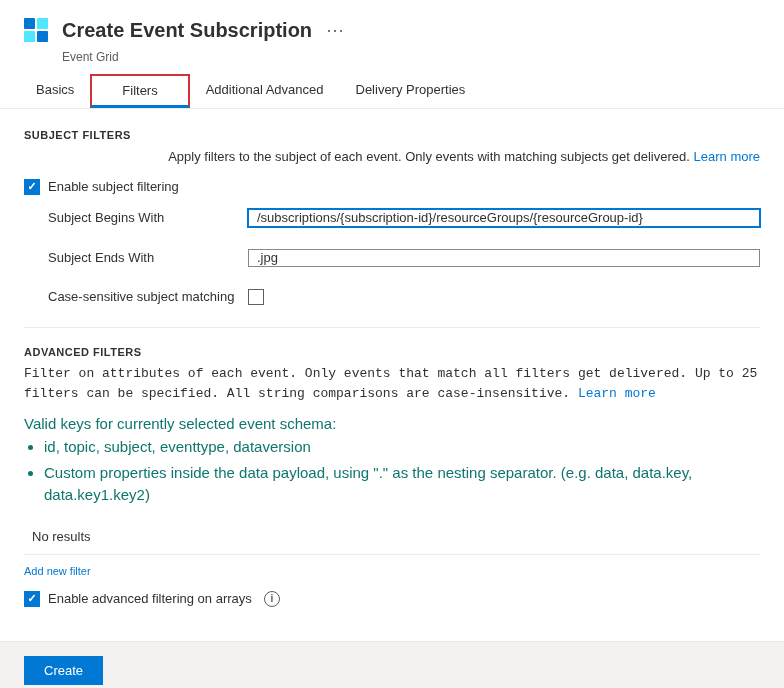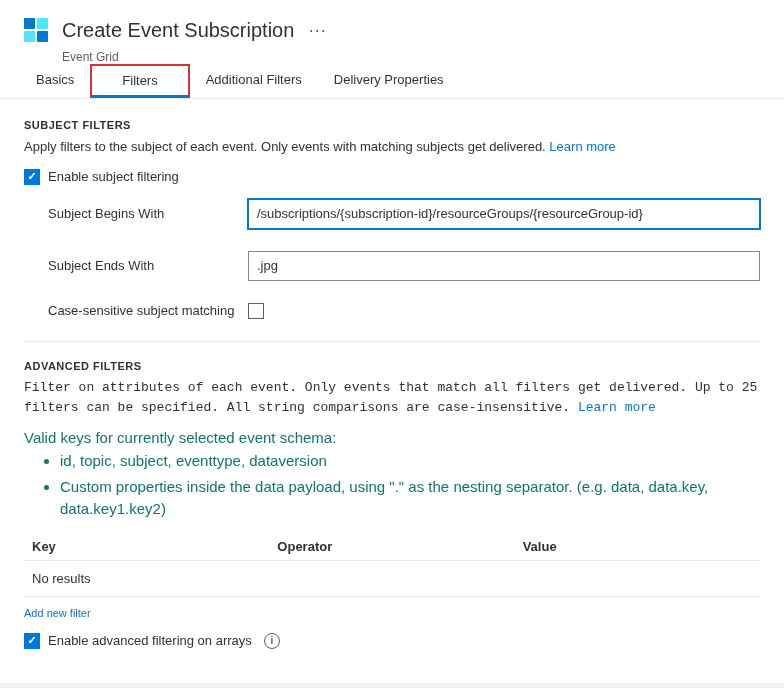--- a/index.html
+++ b/index.html
@@ -33,34 +33,34 @@
       display: flex;
       align-items: center;
       justify-content: center;
     }
     .header-icon svg {
       width: 28px;
       height: 28px;
     }
     .header-title {
       font-size: 20px;
-      font-weight: 400;
+      font-weight: 700;
       color: #323130;
     }
     .header-more {
       color: #605e5c;
       font-size: 18px;
       cursor: pointer;
       margin-left: 4px;
     }
     .header-subtitle {
       font-size: 12px;
       color: #605e5c;
       margin-left: 42px;
-      margin-bottom: 0;
+      margin-bottom: 10px;
     }
     .tabs {
       display: flex;
       gap: 0;
       margin-left: 0;
     }
     .tab {
       padding: 8px 16px;
       font-size: 13px;
       color: #323130;
@@ -87,20 +87,21 @@
       letter-spacing: 0.5px;
       color: #323130;
       margin-bottom: 6px;
       text-transform: uppercase;
     }
     .section-desc {
       font-size: 13px;
       color: #323130;
       margin-bottom: 12px;
       line-height: 1.5;
+      text-align: right;
     }
     .section-desc a {
       color: #0078d4;
       text-decoration: none;
     }
     .checkbox-row {
       display: flex;
       align-items: center;
       gap: 8px;
       margin-bottom: 14px;
@@ -135,21 +136,21 @@
       margin-left: 24px;
     }
     .form-label {
       width: 200px;
       font-size: 13px;
       color: #323130;
       flex-shrink: 0;
     }
     .form-input {
       flex: 1;
-      height: 30px;
+      height: 18px;
       border: 1px solid #8a8886;
       padding: 0 8px;
       font-size: 13px;
       color: #323130;
       outline: none;
     }
     .form-input.focused {
       border: 1px solid #0078d4;
       box-shadow: 0 0 0 1px #0078d4;
     }
@@ -174,21 +175,20 @@
       margin-bottom: 12px;
       color: #0f766e;
     }
     .valid-keys ul {
       margin-left: 20px;
       margin-top: 4px;
     }
     .valid-keys li {
       margin-bottom: 3px;
       line-height: 1.5;
-      margin-left: 16px;
     }
     .table-header {
       display: grid;
       grid-template-columns: 1fr 1fr 1fr;
       border-bottom: 1px solid #edebe9;
       padding: 6px 0;
       font-weight: 600;
       font-size: 13px;
       color: #323130;
     }
@@ -229,23 +229,23 @@
     }
     .footer {
       background: #f3f2f1;
       padding: 14px 24px;
       border-top: 1px solid #edebe9;
     }
     .btn-create {
       background: #0078d4;
       color: #fff;
       border: none;
-      padding: 6px 32px;
-      font-size: 13px;
-      font-weight: 700;
+      padding: 6px 20px;
+      font-size: 13px;
+      font-weight: 400;
       cursor: pointer;
       height: 29px;
     }
   </style>
 </head>
 <body>
 
 <div class="page-wrapper">
 
   <div class="header">
@@ -259,21 +259,21 @@
         </svg>
       </div>
       <span class="header-title">Create Event Subscription</span>
       <span class="header-more">···</span>
     </div>
     <div class="header-subtitle">Event Grid</div>
 
     <div class="tabs">
       <button class="tab">Basics</button>
       <button class="tab active-outlined" style="border: 2px solid #d13438; border-bottom: 3px solid #0078d4; padding: 6px 30px;">Filters</button>
-      <button class="tab">Additional Filters</button>
+      <button class="tab">Additional Advanced</button>
       <button class="tab">Delivery Properties</button>
     </div>
   </div>
 
   <div class="content">
 
     <div>
       <div class="section-title">SUBJECT FILTERS</div>
       <div class="section-desc">
         <span>Apply filters to the subject of each event. Only events with matching subjects get delivered.</span>
@@ -315,25 +315,20 @@
       <div class="valid-keys">
         <span>Valid keys for currently selected event schema:</span>
         <ul>
           <li>id, topic, subject, eventtype, dataversion</li>
           <li>Custom properties inside the data payload, using "." as the nesting separator. (e.g. data, data.key, data.key1.key2)</li>
         </ul>
       </div>
 
       
       <div>
-        <div class="table-header">
-          <span>Key</span>
-          <span>Operator</span>
-          <span>Value</span>
-        </div>
         <div class="table-body">
           <div class="table-no-results">No results</div>
         </div>
       </div>
 
       <a href="#" class="add-filter-link">Add new filter</a>
 
       
       <div class="checkbox-row">
         <div class="checkbox-blue">

